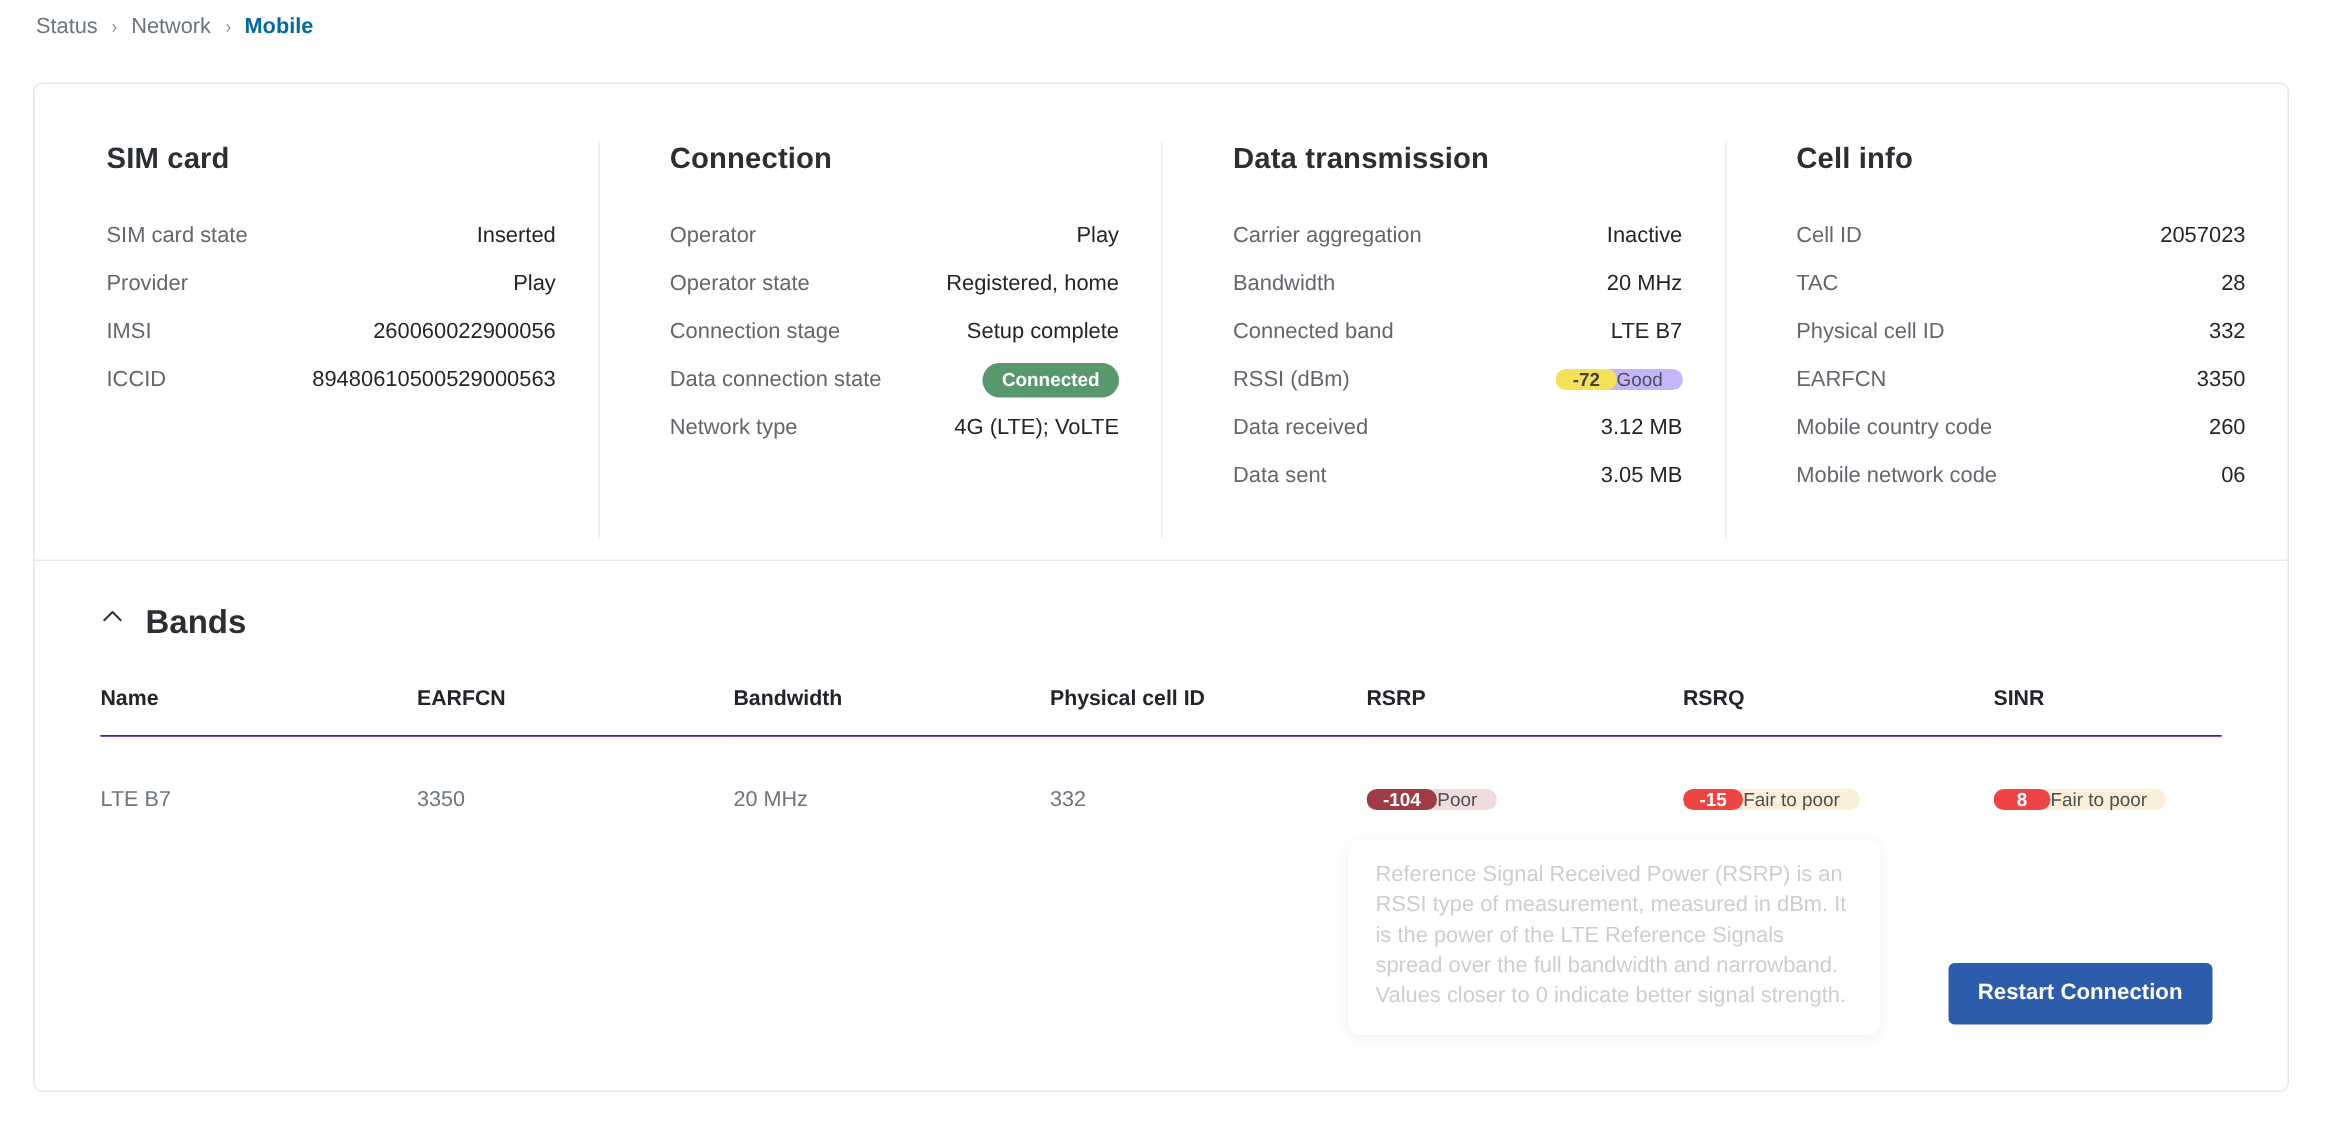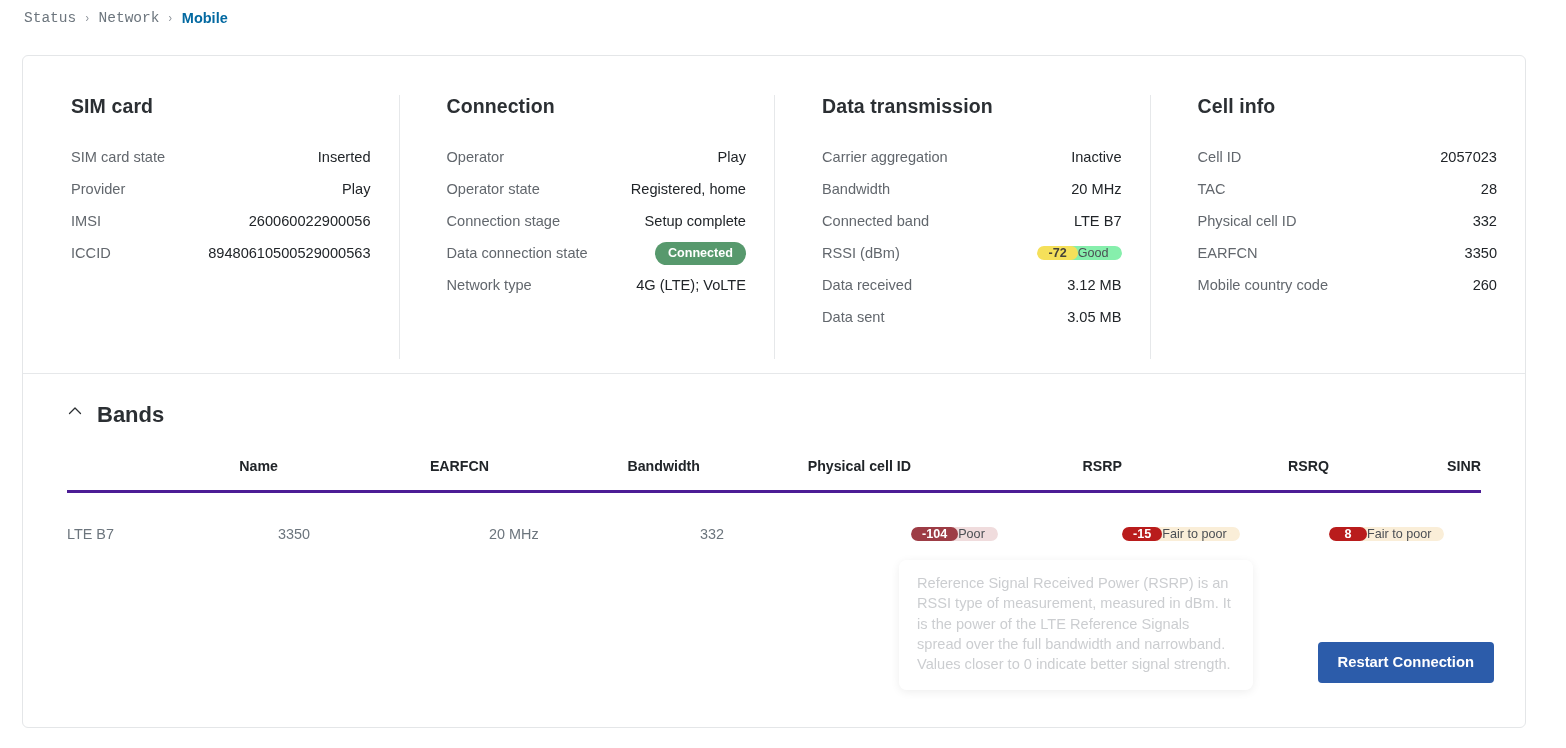--- a/index.html
+++ b/index.html
@@ -11,21 +11,21 @@
     overflow: hidden;
   }
   .page { position: relative; width: 1566px; height: 748px; }
 
   
   .breadcrumb {
     position: absolute; left: 24px; top: 8px;
     display: flex; align-items: center; gap: 9px;
     font-size: 14.5px; line-height: 20px;
   }
-  .bc-link { color: #6c757d; cursor: pointer; font-family: Liberation Mono, monospace; }
+  .bc-link { color: #6c757d; cursor: pointer; }
   .bc-sep { color: #8b9199; font-size: 13px; transform: scaleX(.8); }
   .bc-current { color: #0369a1; font-weight: bold; }
 
   
   .card {
     position: absolute; left: 22px; top: 55px;
     width: 1504px; height: 673px;
     background: #ffffff;
     border: 1px solid #e4e6e8;
     border-radius: 6px;
@@ -87,24 +87,24 @@
   .dual-pill .dp-label {
     display: flex; align-items: center;
     padding: 0 13px 0 10px;
     margin-left: -10px;
     border-radius: 0 999px 999px 0;
     font-size: 12.6px; color: #4b4f54;
     white-space: nowrap;
   }
   
   .v-yellow .dp-num { background: #f5e05a; color: #45423a; }
-  .v-yellow .dp-label { background: #86efac; }
+  .v-yellow .dp-label { background: #c4b5fd; }
   .v-red .dp-num { background: #9d3c45; color: #ffffff; }
   .v-red .dp-label { background: #f0dcdd; }
-  .v-orange .dp-num { background: #b91c1c; color: #ffffff; }
+  .v-orange .dp-num { background: #ef4444; color: #ffffff; }
   .v-orange .dp-label { background: #faeed8; }
 
   
   .card-divider {
     height: 1px; background: #e6e8ea;
     margin: 0;
   }
 
   
   .bands { padding: 28px 44px 0 44px; position: relative; }
@@ -119,24 +119,24 @@
   }
   .chev svg { display: block; }
   .bands-title { font-size: 22px; font-weight: bold; color: #2b2f33; }
 
   table.bands-table {
     width: 100%;
     border-collapse: collapse;
     table-layout: fixed;
   }
   table.bands-table th {
-    text-align: right;
+    text-align: left;
     font-size: 14.2px; font-weight: bold; color: #212529;
     padding: 0 0 16px 0;
-    border-bottom: 3px solid #4c1d95;
+    border-bottom: 1px solid #4c1d95;
   }
   table.bands-table td {
     font-size: 14.4px; color: #6c757d;
     padding: 26px 0 0 0;
     vertical-align: middle;
     height: 58px;
   }
   .col-name { width: 211px; }
   .col-earfcn { width: 211px; }
   .col-bw { width: 211px; }
@@ -156,21 +156,21 @@
     padding: 13px 18px 16px 18px;
     font-size: 14.6px;
     line-height: 20.3px;
     color: rgba(140,144,150,0.45);
     z-index: 5;
     pointer-events: none;
   }
 
   
   .card-footer {
-    position: absolute; right: 31px; bottom: 44px; text-decoration: underline;
+    position: absolute; right: 50px; bottom: 44px; text-decoration: underline;
   }
   .btn-primary {
     background: #2c5caa;
     border: none; border-radius: 4px;
     color: #ffffff;
     font-family: "Liberation Sans", sans-serif;
     font-size: 14.8px; font-weight: bold;
     padding: 12px 20px;
     cursor: pointer;
     line-height: 17px;
@@ -286,20 +286,24 @@
           <span class="kv-key">Physical cell ID</span>
           <span class="kv-val">332</span>
         </div>
         <div class="kv-row">
           <span class="kv-key">EARFCN</span>
           <span class="kv-val">3350</span>
         </div>
         <div class="kv-row">
           <span class="kv-key">Mobile country code</span>
           <span class="kv-val">260</span>
+        </div>
+        <div class="kv-row">
+          <span class="kv-key">Mobile network code</span>
+          <span class="kv-val">06</span>
         </div>
       </div>
 
     </div>
 
     <div class="card-divider"></div>
 
     <div class="bands">
 
       <div class="bands-head">

